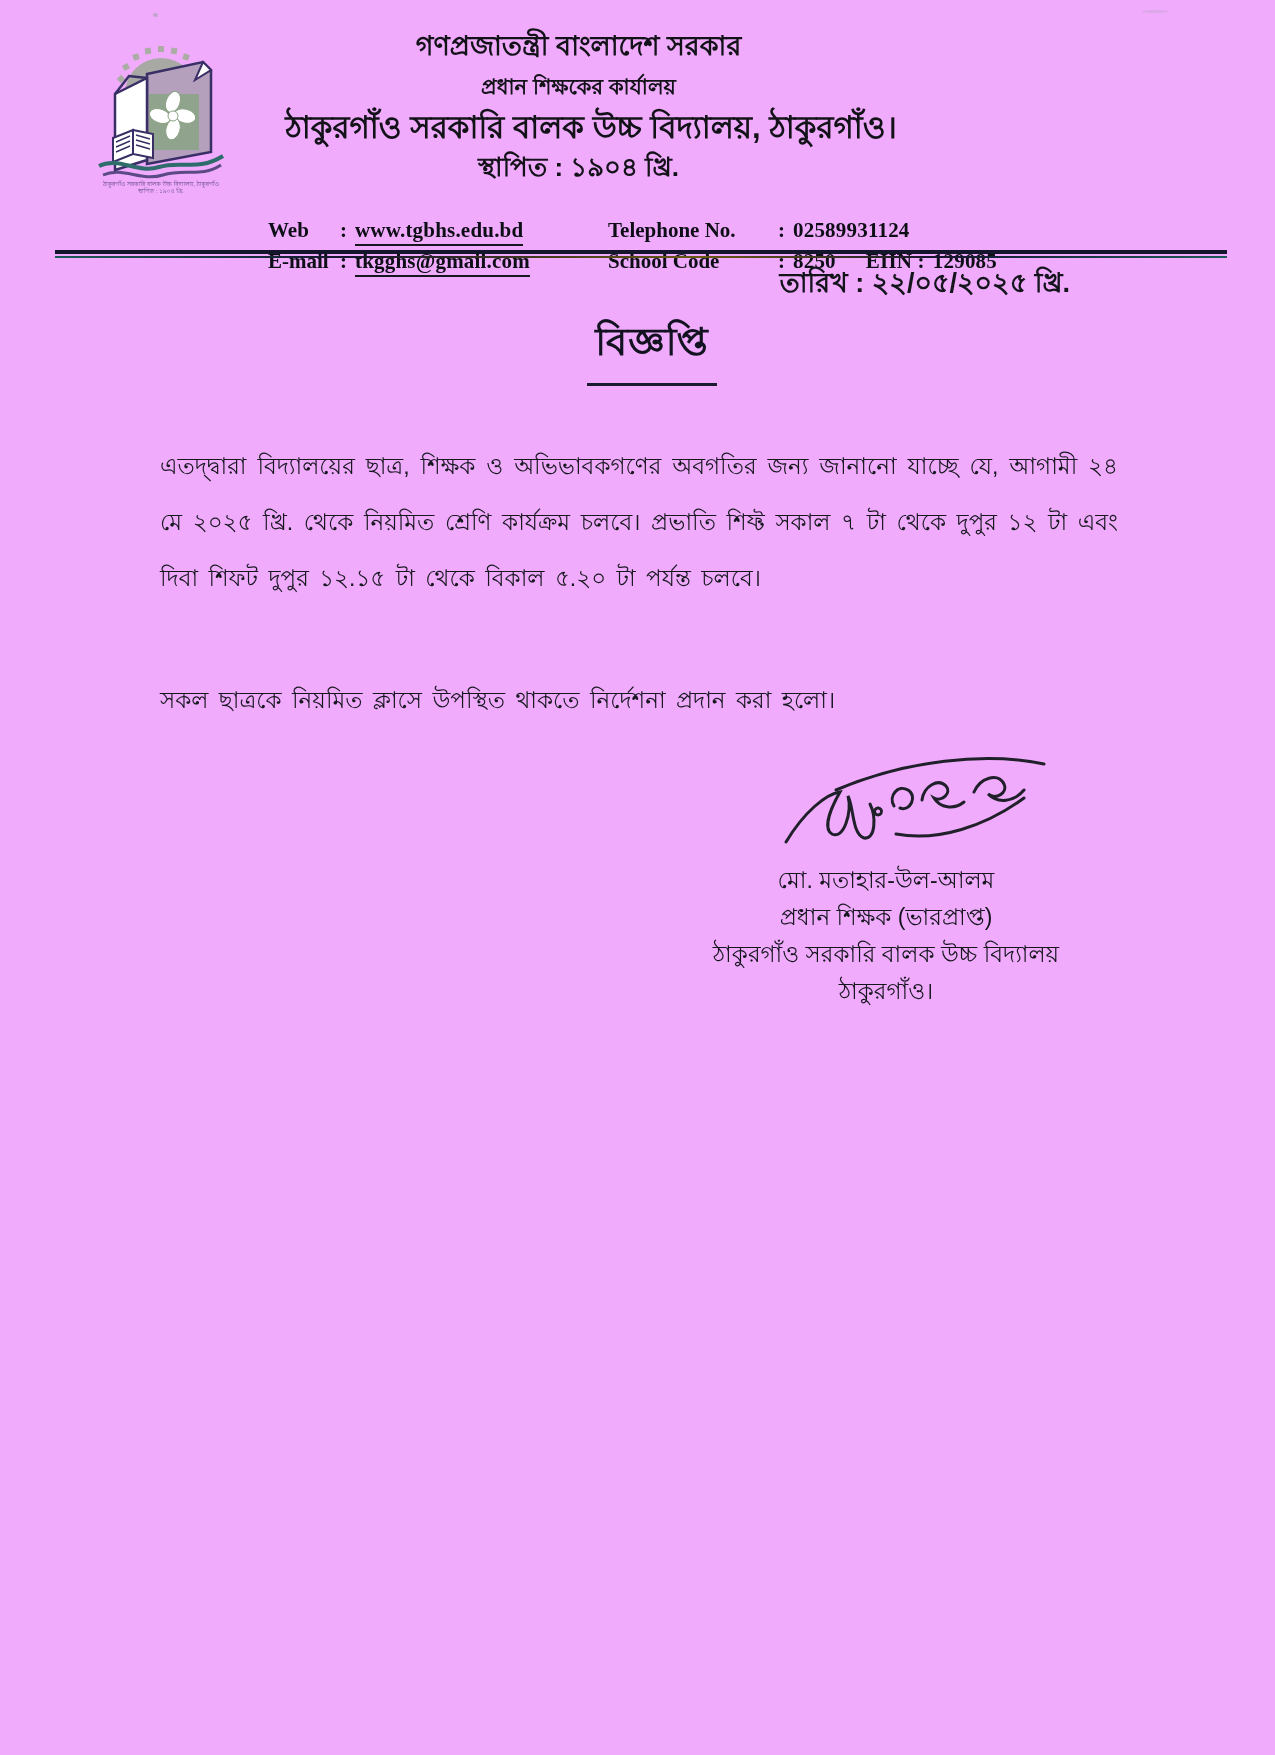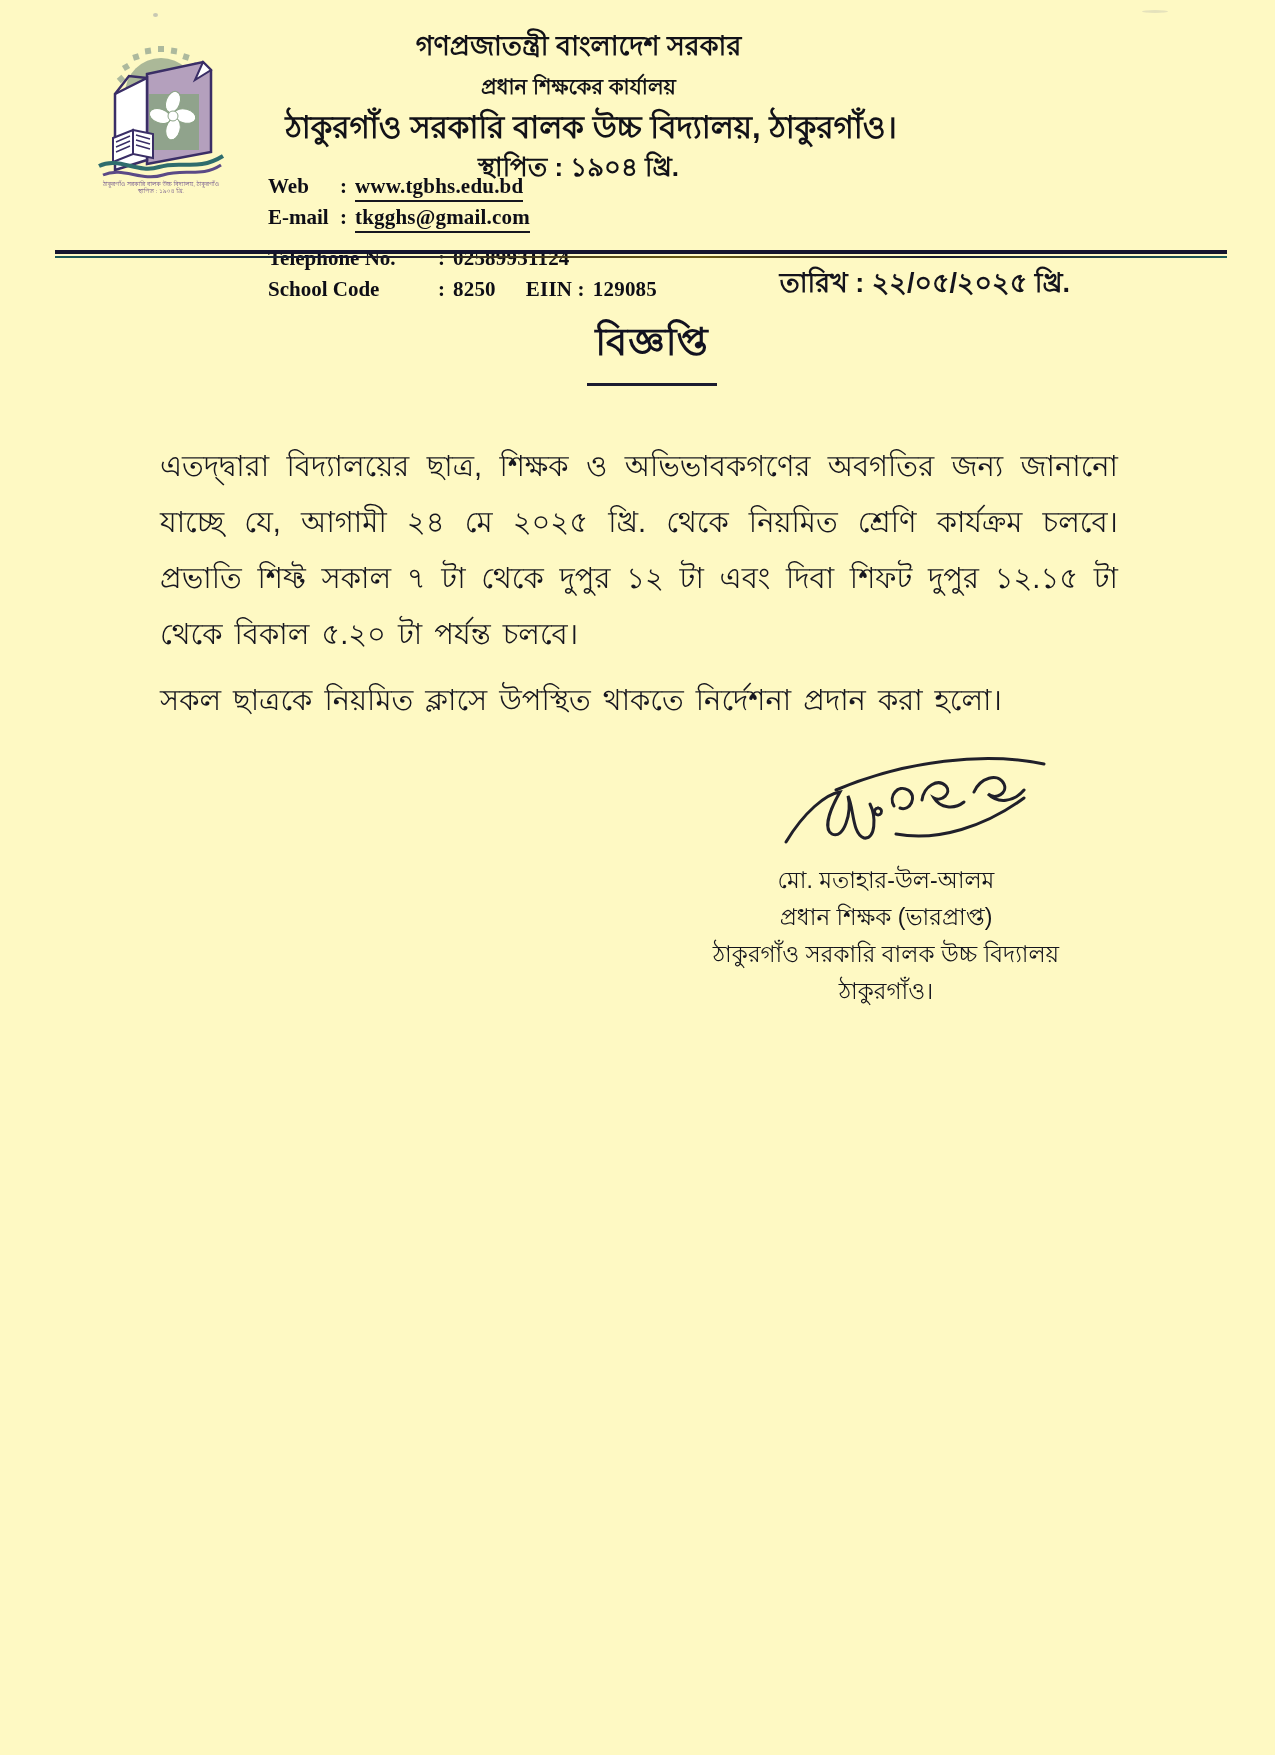--- a/index.html
+++ b/index.html
@@ -1,39 +1,39 @@
 <!DOCTYPE html>
 <html><head>
 <meta charset="utf-8">
 <style>
   html,body{margin:0;padding:0;background:#ffffff;}
   .page{
     position:relative;
     width:1275px;height:1755px;
-    background:#fef9c3;
+    background:#f0abfc;
     font-family:"Liberation Sans","DejaVu Sans",sans-serif;
     color:#17171f;
     overflow:hidden;
   }
   
   .logo-wrap{position:absolute;left:85px;top:36px;width:152px;height:158px;}
   .header-center{
     position:absolute;left:0;right:118px;top:28px;
     text-align:center;font-weight:bold;color:#121218;
   }
   .hl1{font-size:27px;line-height:37px;}
   .hl2{font-size:21px;line-height:37px;margin-top:3px;}
   .hl3{font-size:31px;line-height:41px;margin-top:2px;margin-left:25px;}
   .hl4{font-size:26px;line-height:35px;margin-top:2px;}
   .contact{
     position:absolute;left:268px;top:174px;right:90px;
     font-family:"Liberation Serif","DejaVu Serif",serif;
     font-weight:bold;font-size:21px;color:#0e0e16;
   }
-  .c-row{display:flex;align-items:baseline;height:31px;flex-direction:column;}
+  .c-row{display:flex;align-items:baseline;height:31px;}
   .c-left{width:340px;display:flex;align-items:baseline;}
   .c-right{display:flex;align-items:baseline;}
   .clabel1{display:inline-block;width:72px;}
   .ccolon{display:inline-block;margin-right:8px;}
   .cvalue{letter-spacing:.2px;}
   .u{border-bottom:2px solid #17171f;padding-bottom:1px;}
   .clabel2{display:inline-block;width:170px;margin-top:44px;}
   .eiin{margin-left:30px;}
   .eiin-val{margin-left:8px;}
   
@@ -46,21 +46,21 @@
     font-size:27px;font-weight:bold;color:#14141c;text-align:center;
   }
   
   .title-row{position:absolute;left:0;right:0;top:312px;text-align:center;}
   .notice-title{
     display:inline-block;font-size:38px;font-weight:bold;color:#121220;
     border-bottom:3px solid #1c1c30;padding:0 8px 7px 8px;letter-spacing:1px;margin-left:29px;
   }
   
   .para{position:absolute;left:160px;width:958px;
-    font-size:29px;line-height:56px;color:#17171f;
+    font-size:23px;line-height:56px;color:#17171f;
     text-align:justify;word-spacing:4px;}
   .para1{top:438px;}
   .para2{top:672px;text-align:left;}
   
   .sig-svg{position:absolute;left:778px;top:748px;width:272px;height:108px;}
   .sig-block{
     position:absolute;left:640px;top:862px;width:492px;
     text-align:center;font-size:23px;line-height:37px;color:#15151d;
   }
   

